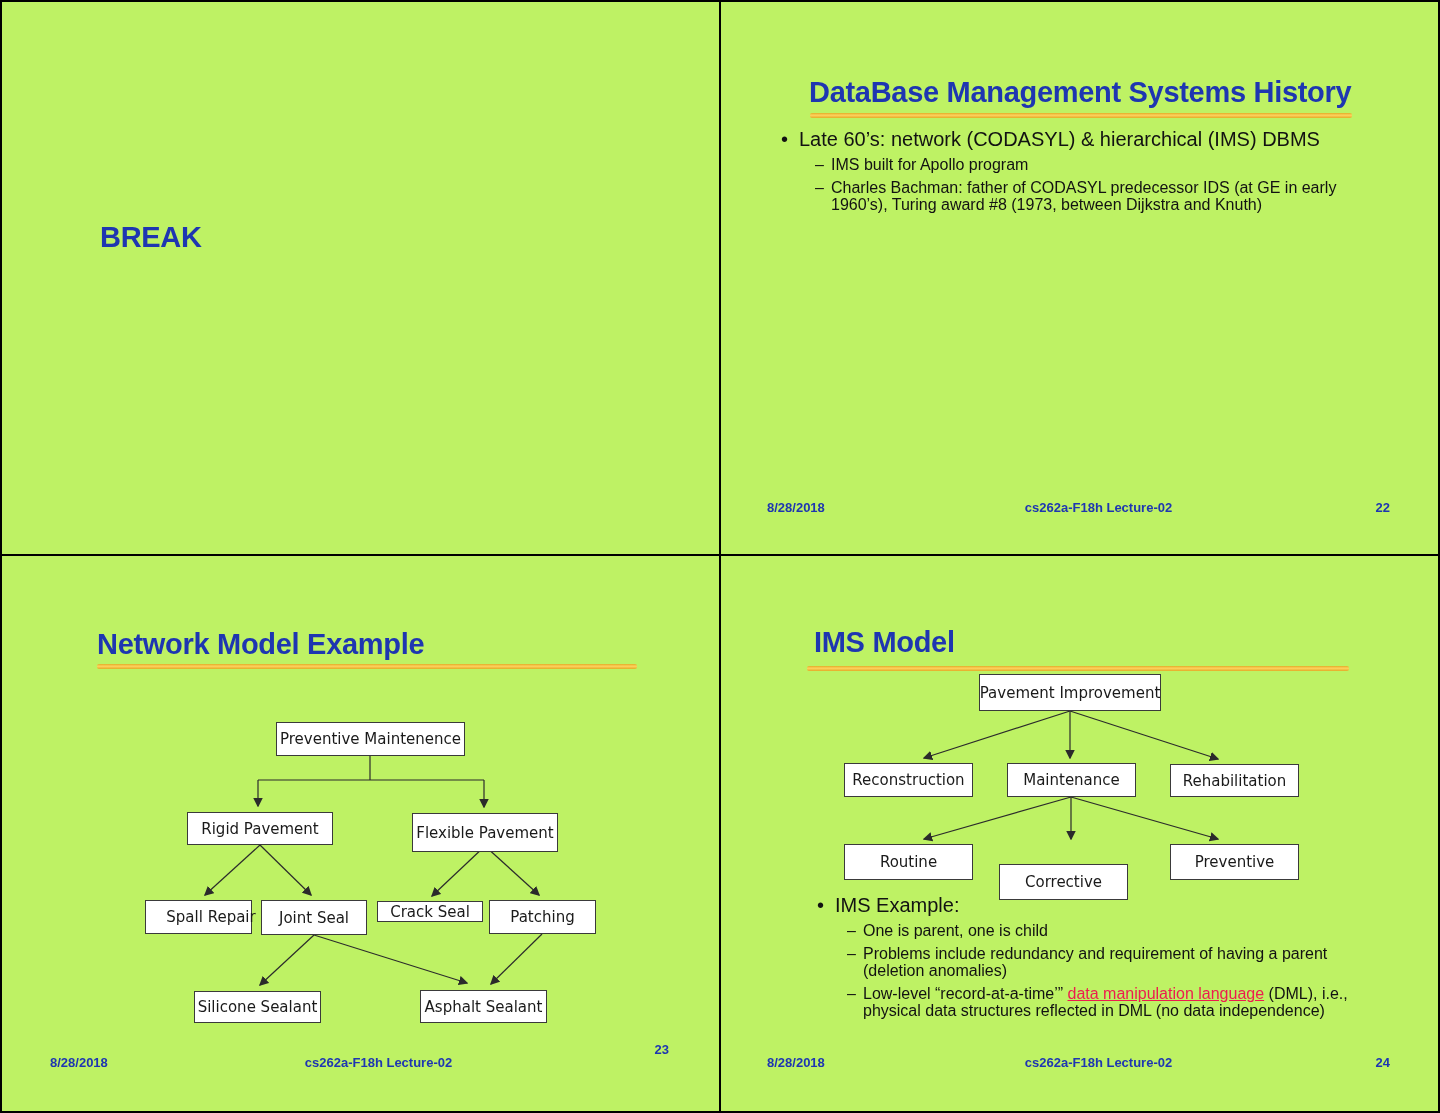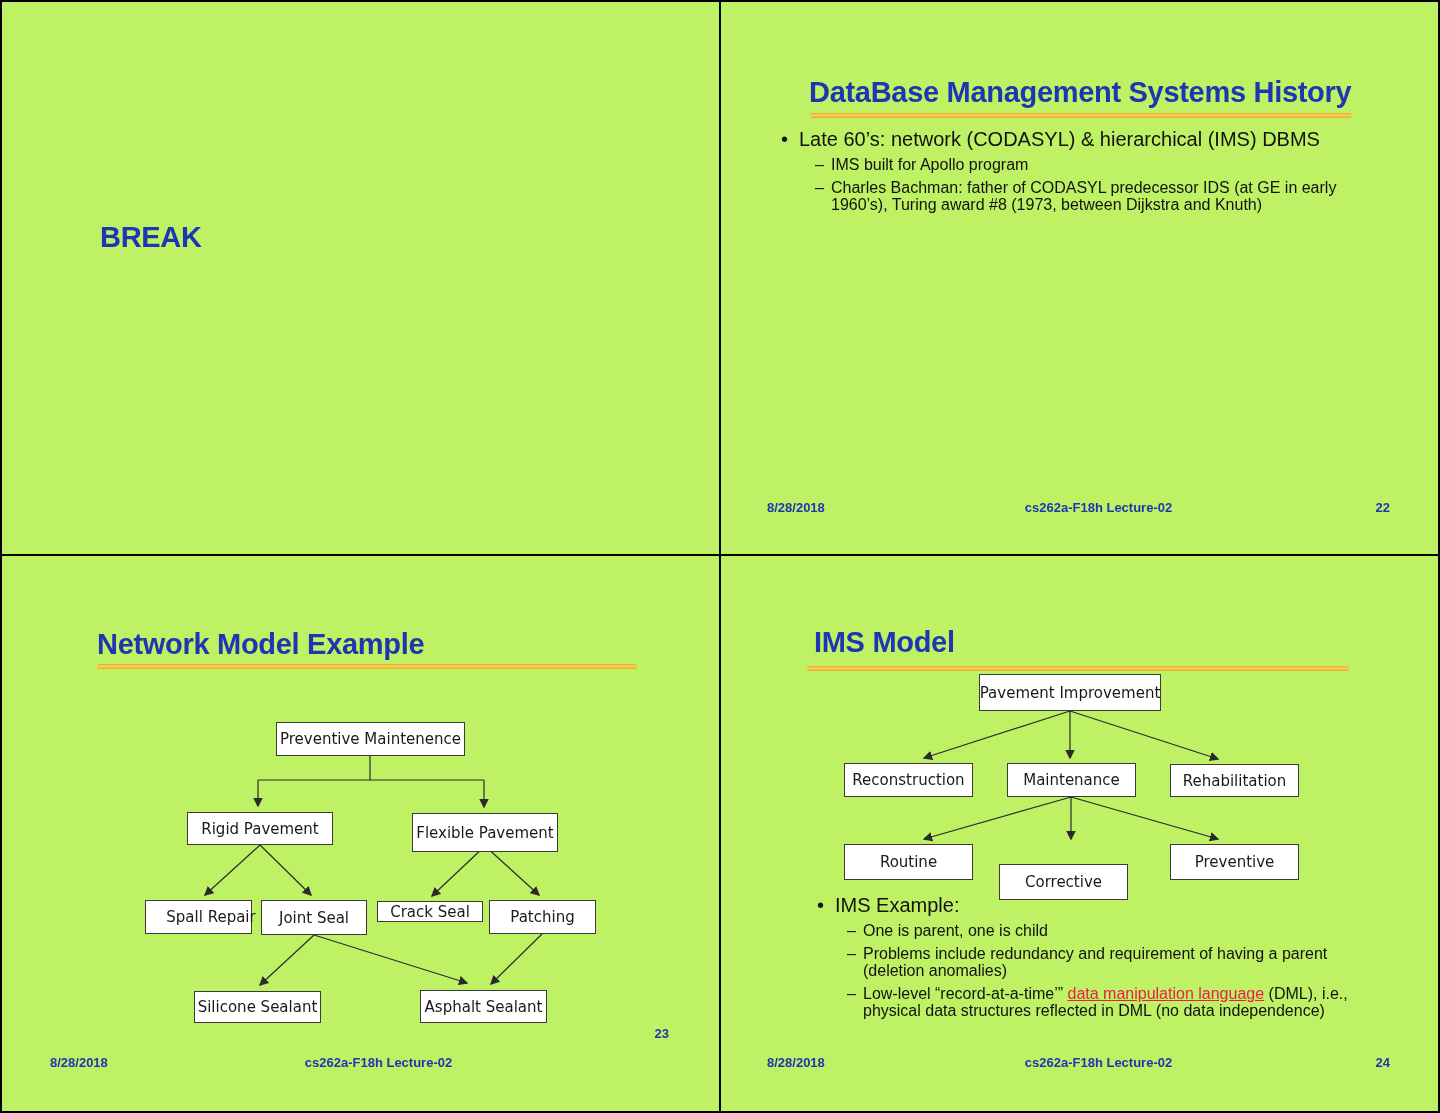--- a/index.html
+++ b/index.html
@@ -85,21 +85,21 @@
     <div class="dbox" style="left:410px;top:257px;width:146px;height:39px;">Flexible Pavement</div>
     <div class="dbox" style="left:143px;top:344px;width:107px;height:34px;padding-left:25px;">Spall Repair</div>
     <div class="dbox" style="left:259px;top:344px;width:106px;height:35px;">Joint Seal</div>
     <div class="dbox" style="left:375px;top:345px;width:106px;height:21px;">Crack Seal</div>
     <div class="dbox" style="left:487px;top:344px;width:107px;height:34px;">Patching</div>
     <div class="dbox" style="left:192px;top:435px;width:127px;height:32px;">Silicone Sealant</div>
     <div class="dbox" style="left:418px;top:434px;width:127px;height:33px;">Asphalt Sealant</div>
 
     <span class="footer-date" style="left:48px;top:499px;">8/28/2018</span>
     <span class="footer-center" style="top:499px;">cs262a-F18h Lecture-02</span>
-    <span class="footer-page" style="right:50px;top:470px;margin-left:20px;">23</span>
+    <span class="footer-page" style="right:50px;top:486px;margin-left:20px;">23</span>
   </div>
 
   <div class="slide" id="slide-ims">
     <div class="slide-title" style="left:93px;top:70px;">IMS Model</div>
     <div class="title-rule" style="left:86px;top:110px;width:542px;"></div>
 
     <svg class="diagram-svg" width="719" height="557" viewBox="0 0 719 557">
       <defs>
         <marker id="arrow-ims" viewBox="0 0 10 10" refX="8.5" refY="5" markerWidth="8" markerHeight="8" orient="auto-start-reverse">
           <path d="M0,0 L10,5 L0,10 z" fill="#2b2b2b"></path>

